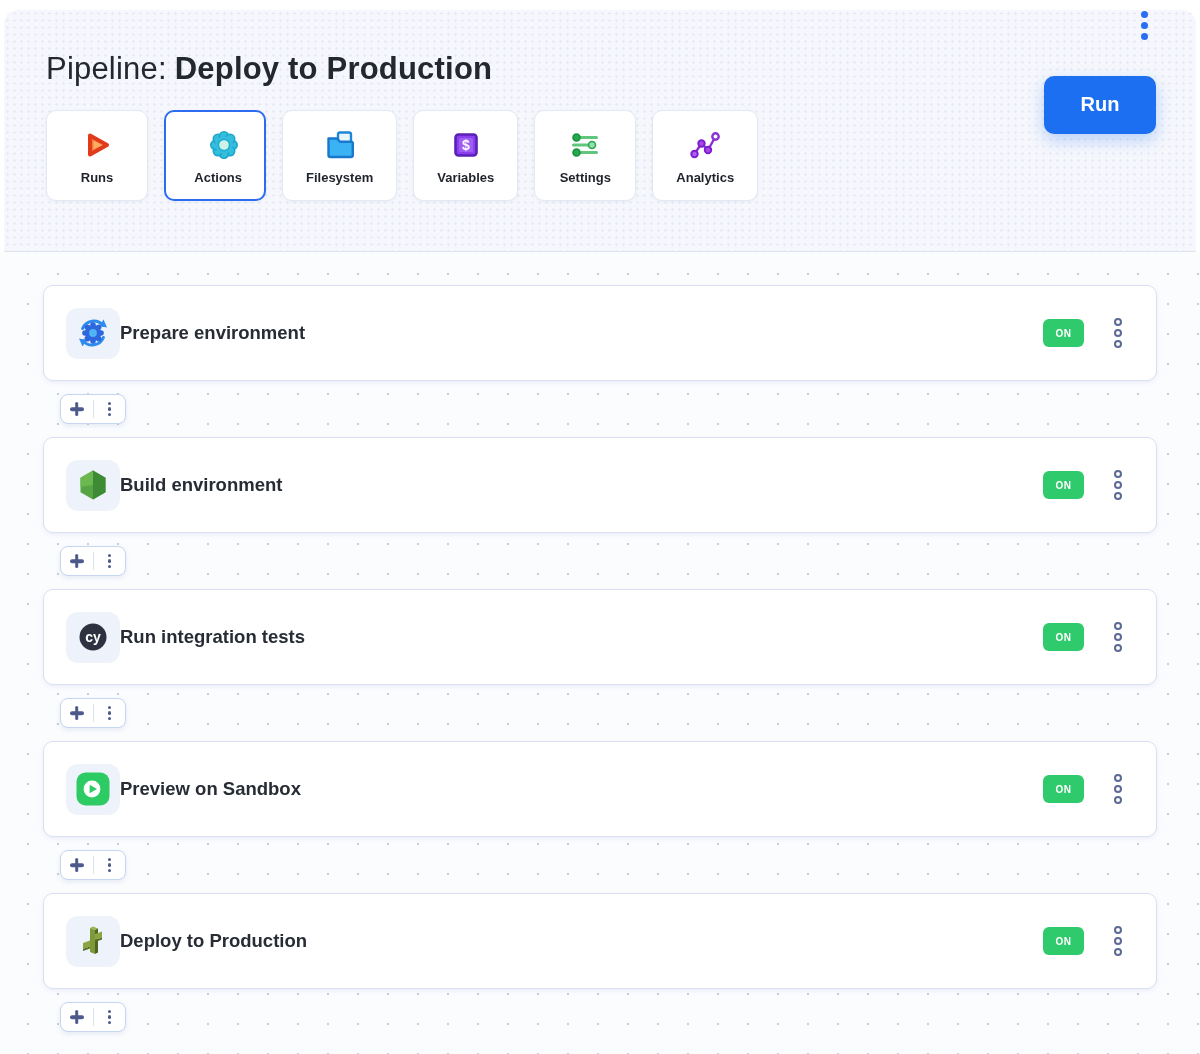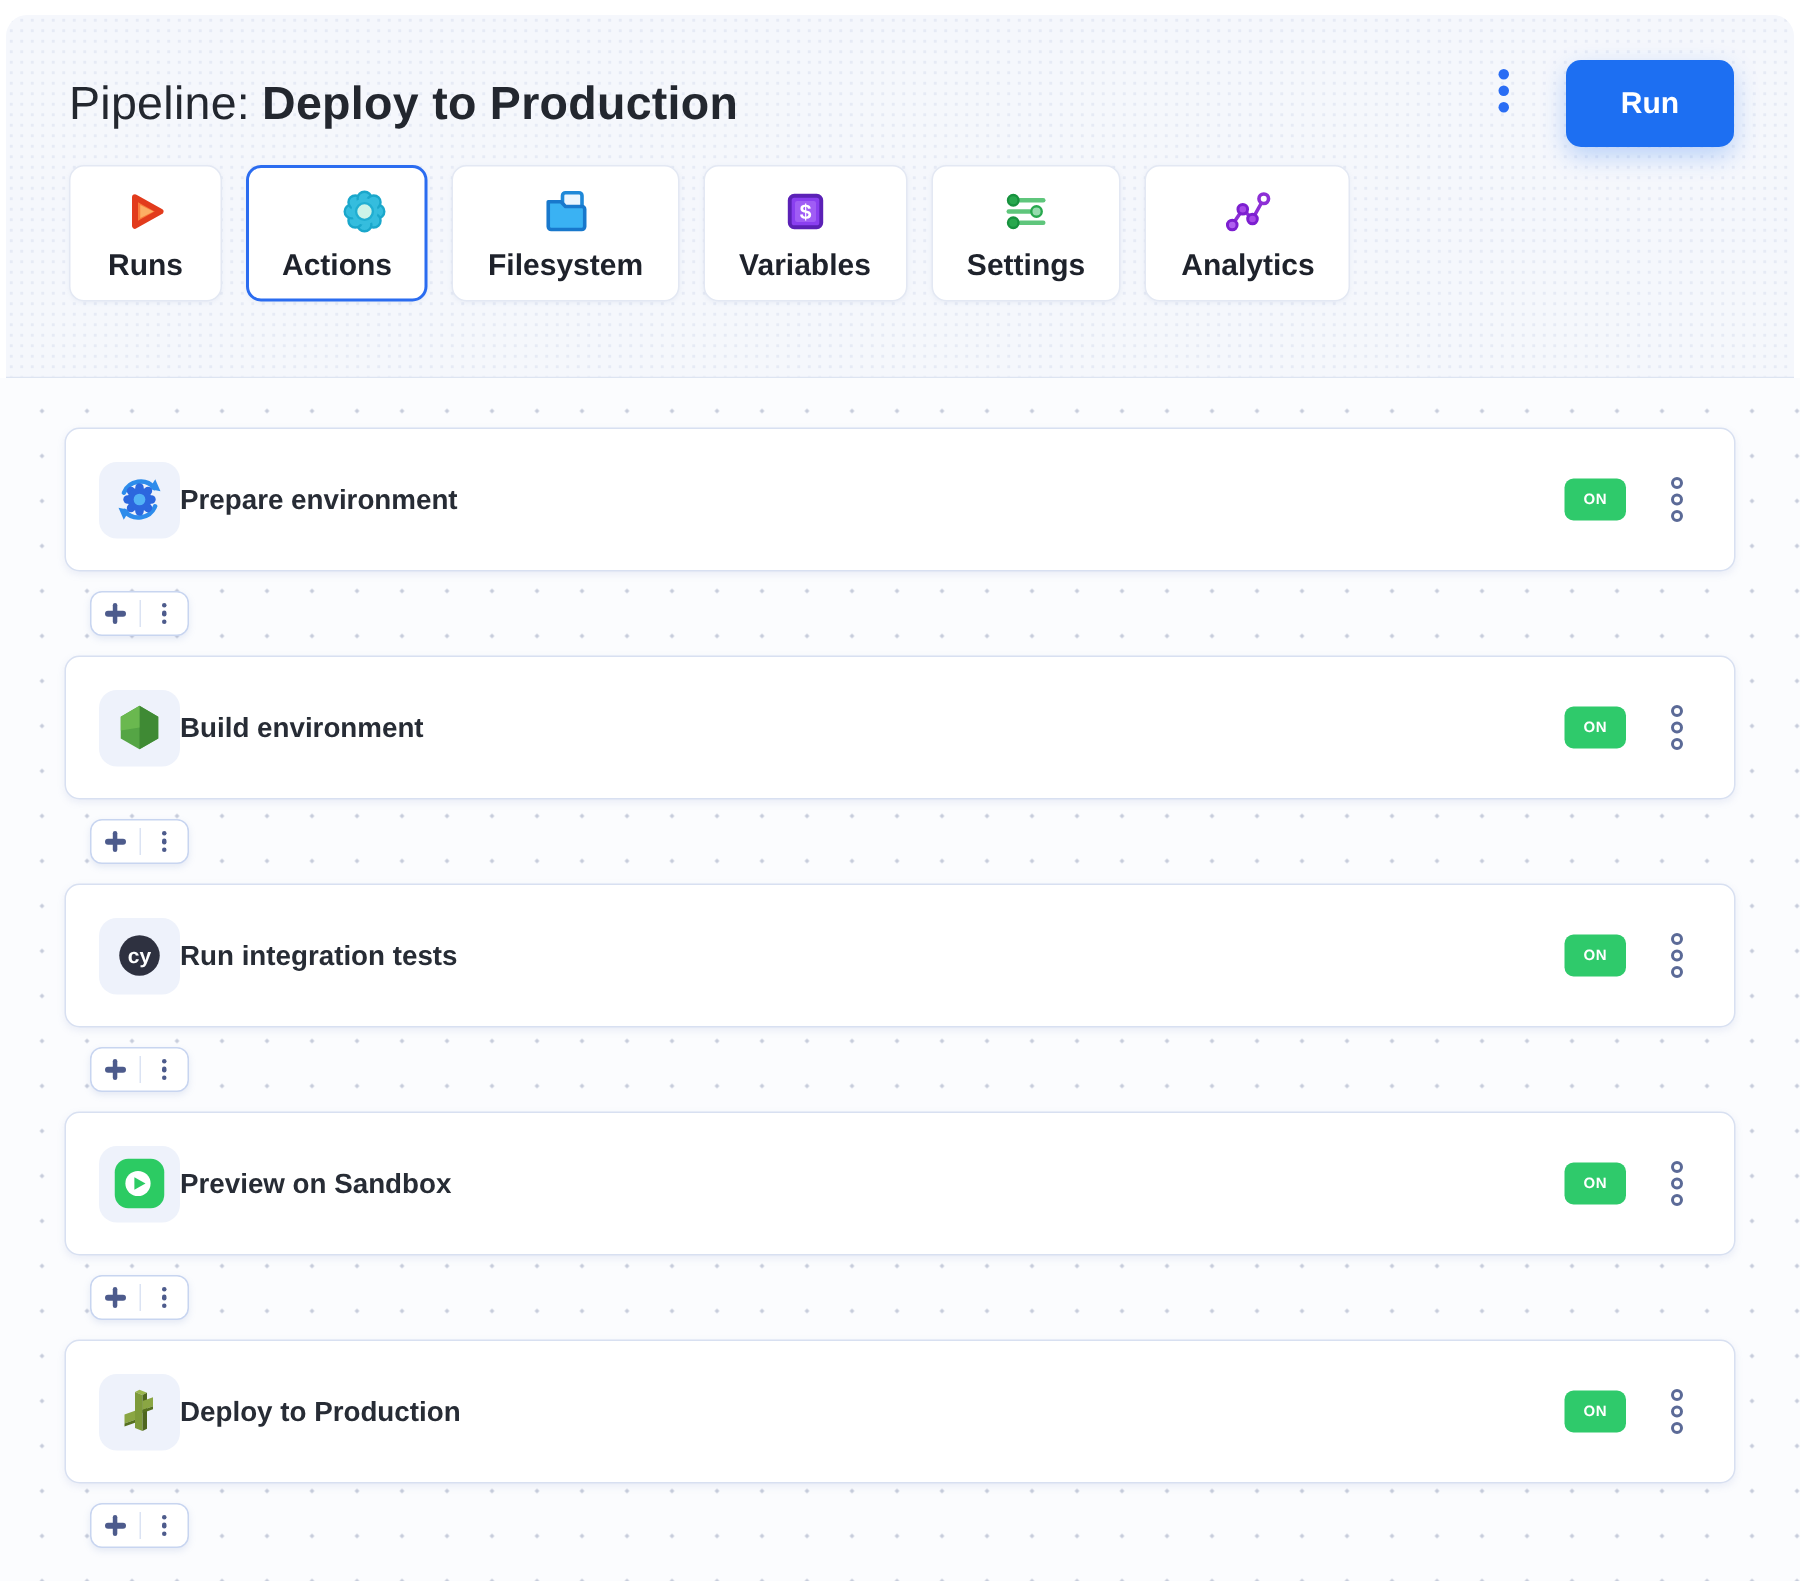--- a/index.html
+++ b/index.html
@@ -13,37 +13,37 @@
     background:#f5f7fc;
     background-image:radial-gradient(rgba(150,168,210,0.16) 1px, transparent 1.2px);
     background-size:7px 7px;
     border-radius:14px 14px 0 0;
     border-bottom:1px solid #dde4f1;
   }
   .header-row { display:flex; align-items:center; padding:28px 40px 0 42px; height:90px; }
   .page-title { font-size:31px; color:#23272f; letter-spacing:.2px; white-space:nowrap; }
   .page-title .prefix { font-weight:400; }
   .page-title .name { font-weight:800; margin-left:8px; }
-  .header-right { margin-left:auto; display:flex; align-items:flex-start; gap:30px; }
+  .header-right { margin-left:auto; display:flex; align-items:flex-end; gap:30px;flex-direction:column; }
   .kebab-blue { display:flex; flex-direction:column; gap:4px; padding:6px 8px; cursor:pointer;
     background:none; border:none; }
   .kebab-blue span { width:7px; height:7px; border-radius:50%; background:#2a6df4; }
   .run-button { width:112px; height:58px; border:none; border-radius:10px; background:#1d6ff2;
     color:#ffffff; font-size:20px; font-weight:700; font-family:inherit; cursor:pointer;
     box-shadow:0 6px 16px rgba(29,111,242,.28); }
 
   
   .tabs-row { display:flex; gap:16px; padding-left:42px; margin-top:10px; }
   .tab { background:#ffffff; border:1px solid #e3e8f3; border-radius:10px; height:91px;
     min-width:102px; padding:0 23px; display:flex; flex-direction:column; align-items:center;
     justify-content:center; cursor:pointer; box-shadow:0 1px 3px rgba(140,160,200,.10);
     font-family:inherit; }
   .tab.selected { border:2px solid #2b6cf0; padding:0 22px;align-items:flex-end; }
   .tab .ticon { height:36px; display:flex; align-items:center; justify-content:center; margin-bottom:7px; }
-  .tab .tlabel { font-size:20px; font-weight:700; color:#1e222b; }
+  .tab .tlabel { font-size:13px; font-weight:700; color:#1e222b; }
 
   
   .canvas {
     position:absolute; left:0; right:0; top:252px; bottom:0;
     background:#fbfcfe;
     background-image:radial-gradient(#c7cddc 1.3px, transparent 1.45px);
     background-size:30px 30px; background-position:13px 7px;
     padding-top:33px;
   }
   .action-card {

